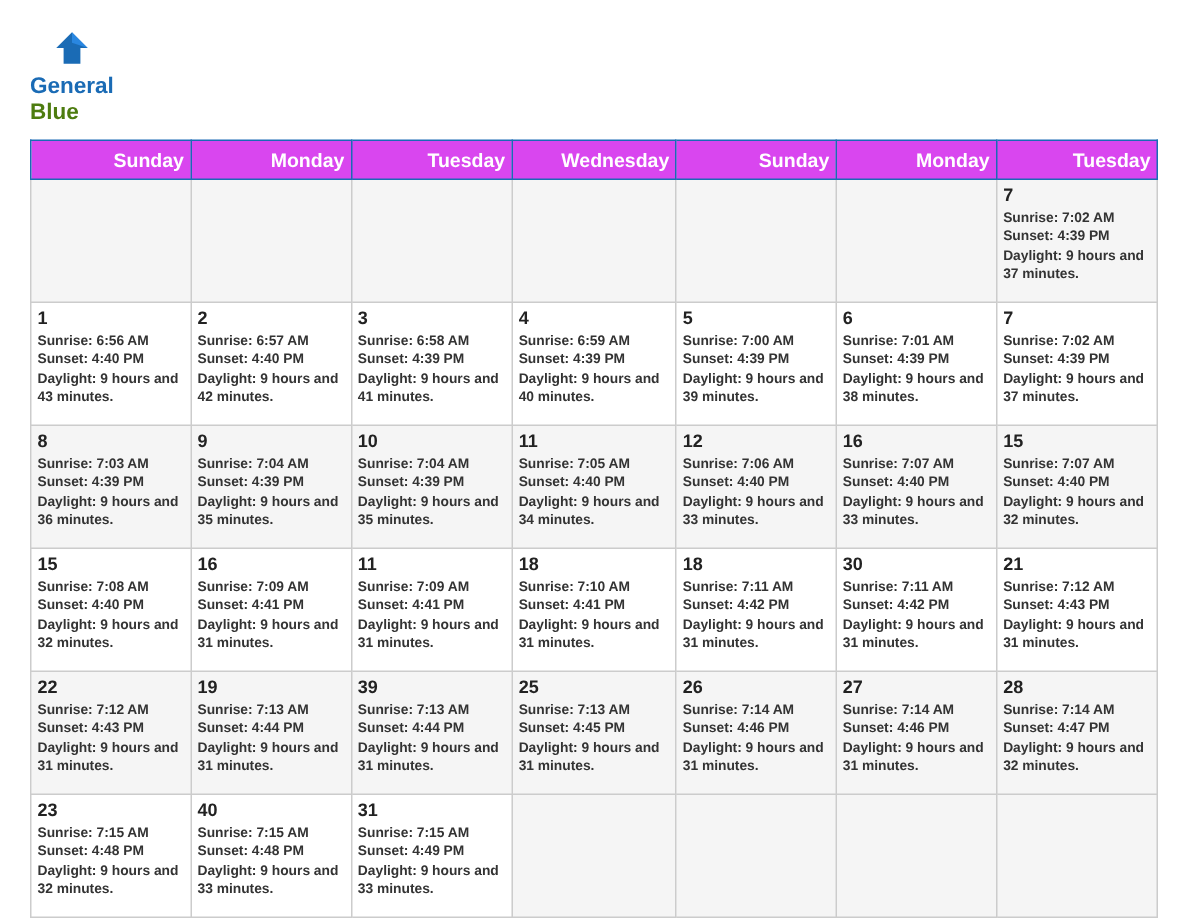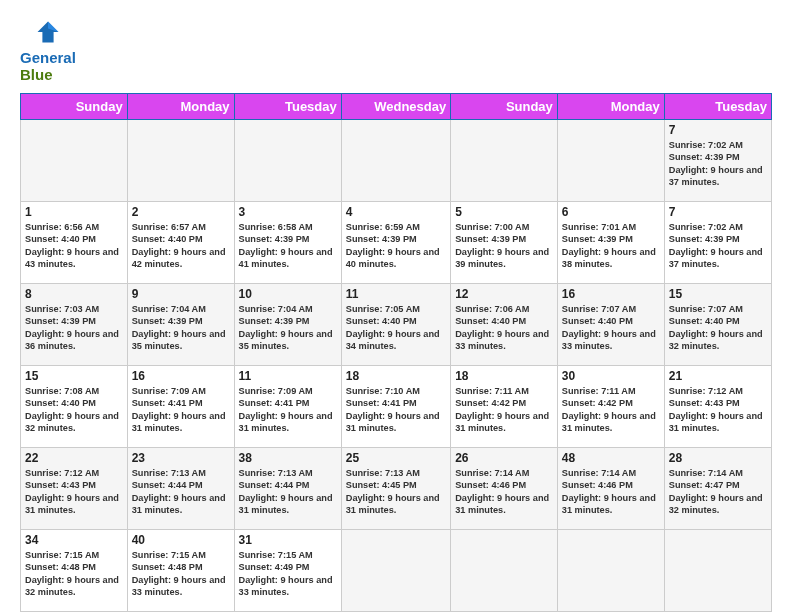--- a/index.html
+++ b/index.html
@@ -221,47 +221,47 @@
             <span class="day-num">21</span>
             <div class="day-info">Sunrise: 7:12 AM<br>Sunset: 4:43 PM<br>Daylight: 9 hours and 31 minutes.</div>
           </td>
         </tr>
         <tr>
           <td>
             <span class="day-num">22</span>
             <div class="day-info">Sunrise: 7:12 AM<br>Sunset: 4:43 PM<br>Daylight: 9 hours and 31 minutes.</div>
           </td>
           <td>
-            <span class="day-num">23</span>
+            <span class="day-num">19</span>
             <div class="day-info">Sunrise: 7:13 AM<br>Sunset: 4:44 PM<br>Daylight: 9 hours and 31 minutes.</div>
           </td>
           <td>
-            <span class="day-num">38</span>
+            <span class="day-num">39</span>
             <div class="day-info">Sunrise: 7:13 AM<br>Sunset: 4:44 PM<br>Daylight: 9 hours and 31 minutes.</div>
           </td>
           <td>
             <span class="day-num">25</span>
             <div class="day-info">Sunrise: 7:13 AM<br>Sunset: 4:45 PM<br>Daylight: 9 hours and 31 minutes.</div>
           </td>
           <td>
             <span class="day-num">26</span>
             <div class="day-info">Sunrise: 7:14 AM<br>Sunset: 4:46 PM<br>Daylight: 9 hours and 31 minutes.</div>
           </td>
           <td>
-            <span class="day-num">48</span>
+            <span class="day-num">27</span>
             <div class="day-info">Sunrise: 7:14 AM<br>Sunset: 4:46 PM<br>Daylight: 9 hours and 31 minutes.</div>
           </td>
           <td>
             <span class="day-num">28</span>
             <div class="day-info">Sunrise: 7:14 AM<br>Sunset: 4:47 PM<br>Daylight: 9 hours and 32 minutes.</div>
           </td>
         </tr>
         <tr>
           <td>
-            <span class="day-num">34</span>
+            <span class="day-num">23</span>
             <div class="day-info">Sunrise: 7:15 AM<br>Sunset: 4:48 PM<br>Daylight: 9 hours and 32 minutes.</div>
           </td>
           <td>
             <span class="day-num">40</span>
             <div class="day-info">Sunrise: 7:15 AM<br>Sunset: 4:48 PM<br>Daylight: 9 hours and 33 minutes.</div>
           </td>
           <td>
             <span class="day-num">31</span>
             <div class="day-info">Sunrise: 7:15 AM<br>Sunset: 4:49 PM<br>Daylight: 9 hours and 33 minutes.</div>
           </td>

